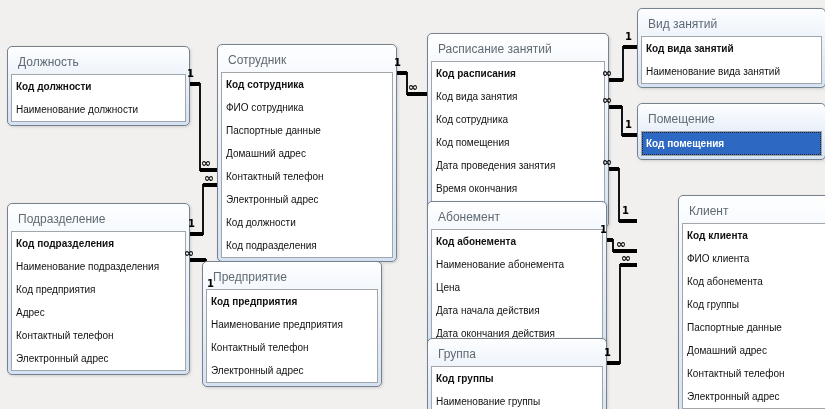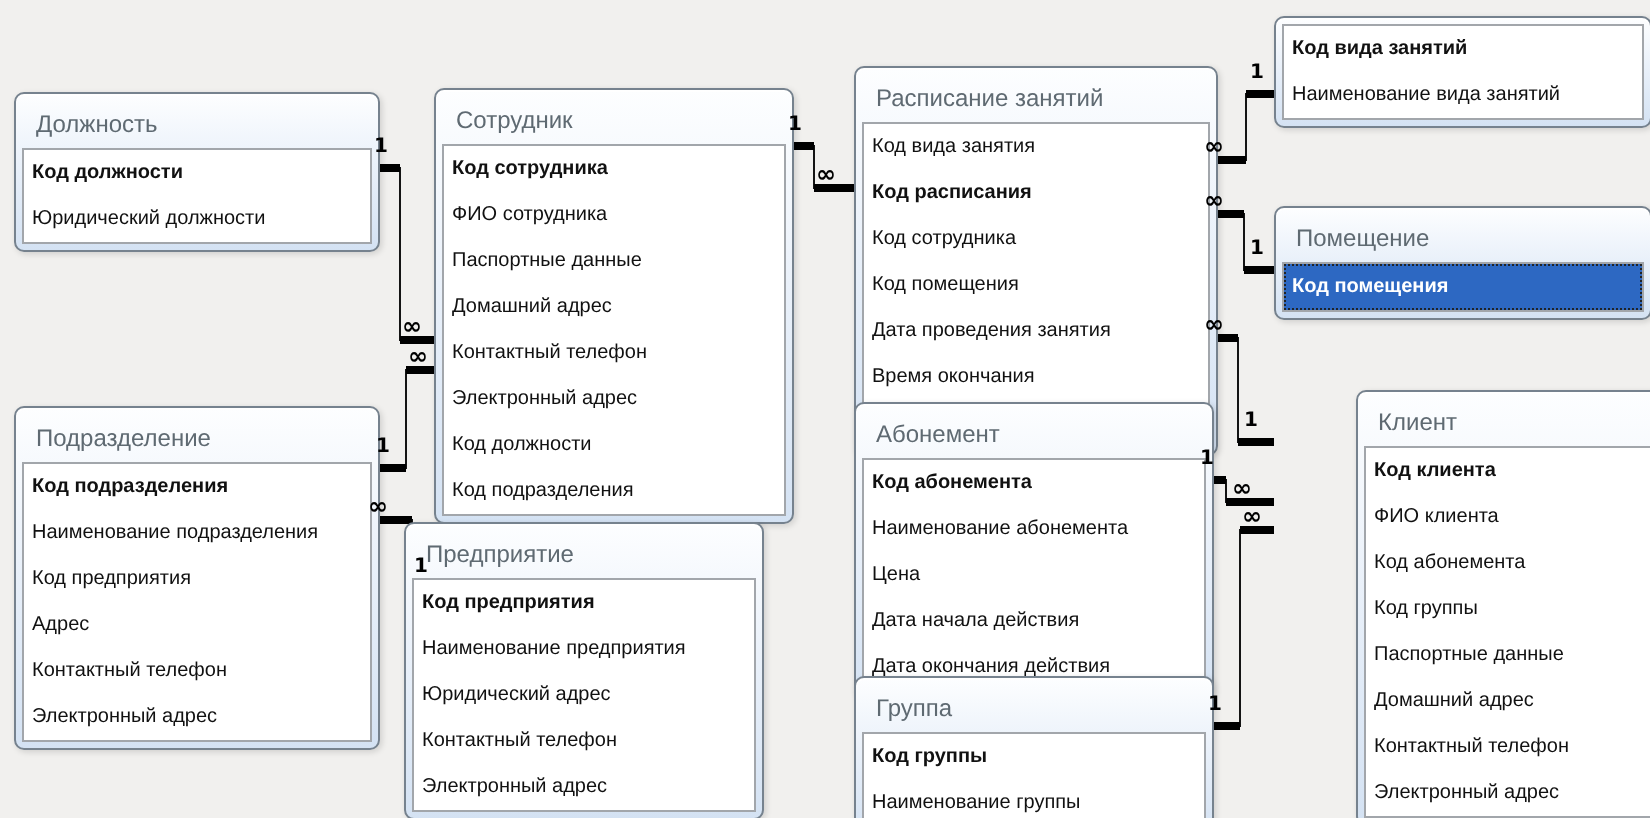--- a/index.html
+++ b/index.html
@@ -97,21 +97,21 @@
         <polyline class="rel-line" points="599,363 620,363 620,265 637,265"></polyline>
         <line class="rel-stub" x1="599" y1="363" x2="620" y2="363"></line>
         <line class="rel-stub" x1="620" y1="265" x2="637" y2="265"></line>
       </g>
     </svg>
   <div id="tables">
       <div class="table-window" style="left: 7px; top: 46px; width: 175px;">
         <div class="table-title">Должность</div>
         <div class="field-list">
           <div class="field-row pk">Код должности</div>
-          <div class="field-row">Юридический должности</div>
+          <div class="field-row">Наименование должности</div>
         </div>
       </div>
       <div class="table-window" style="left: 7px; top: 203px; width: 175px;">
         <div class="table-title">Подразделение</div>
         <div class="field-list">
           <div class="field-row pk">Код подразделения</div>
           <div class="field-row">Наименование подразделения</div>
           <div class="field-row">Код предприятия</div>
           <div class="field-row">Адрес</div>
           <div class="field-row">Контактный телефон</div>
@@ -129,30 +129,29 @@
           <div class="field-row">Электронный адрес</div>
           <div class="field-row">Код должности</div>
           <div class="field-row">Код подразделения</div>
         </div>
       </div>
       <div class="table-window" style="left: 202px; top: 261px; width: 172px;">
         <div class="table-title">Предприятие</div>
         <div class="field-list">
           <div class="field-row pk">Код предприятия</div>
           <div class="field-row">Наименование предприятия</div>
-          <div class="field-row">Юридический адрес</div>
           <div class="field-row">Контактный телефон</div>
           <div class="field-row">Электронный адрес</div>
         </div>
       </div>
       <div class="table-window" style="left: 427px; top: 33px; width: 174px;">
         <div class="table-title">Расписание занятий</div>
         <div class="field-list">
+          <div class="field-row pk">Код расписания</div>
           <div class="field-row">Код вида занятия</div>
-          <div class="field-row pk">Код расписания</div>
           <div class="field-row">Код сотрудника</div>
           <div class="field-row">Код помещения</div>
           <div class="field-row">Дата проведения занятия</div>
           <div class="field-row">Время окончания</div>
           <div class="field-row">Код клиента</div>
         </div>
       </div>
       <div class="table-window" style="left: 427px; top: 201px; width: 172px;">
         <div class="table-title">Абонемент</div>
         <div class="field-list">
@@ -164,20 +163,21 @@
         </div>
       </div>
       <div class="table-window" style="left: 427px; top: 338px; width: 172px;">
         <div class="table-title">Группа</div>
         <div class="field-list">
           <div class="field-row pk">Код группы</div>
           <div class="field-row">Наименование группы</div>
         </div>
       </div>
       <div class="table-window" style="left: 637px; top: 8px; width: 181px;">
+        <div class="table-title">Вид занятий</div>
         <div class="field-list">
           <div class="field-row pk">Код вида занятий</div>
           <div class="field-row">Наименование вида занятий</div>
         </div>
       </div>
       <div class="table-window" style="left: 637px; top: 103px; width: 181px;">
         <div class="table-title">Помещение</div>
         <div class="field-list">
           <div class="field-row pk selected">Код помещения</div>
         </div>

